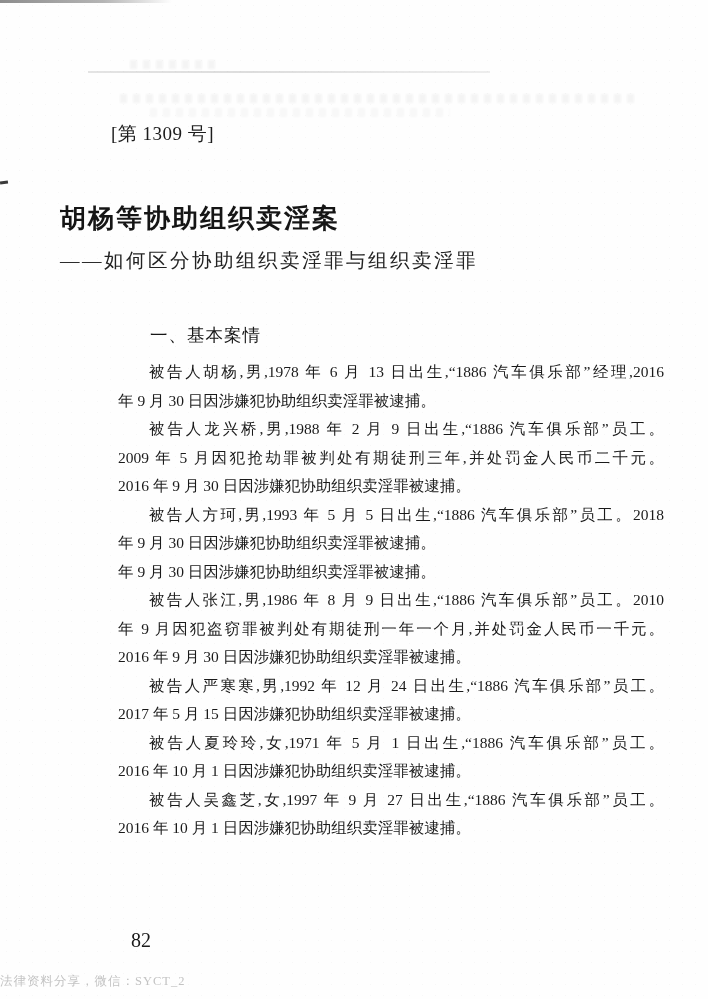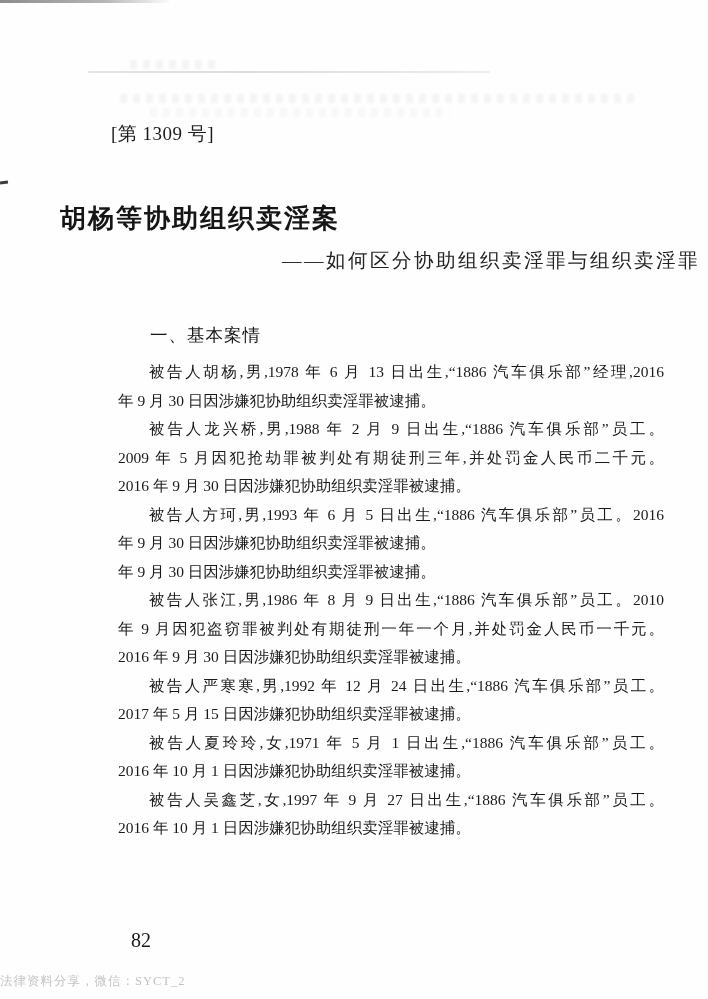--- a/index.html
+++ b/index.html
@@ -49,21 +49,21 @@
     font-size: 19px; font-weight: normal; letter-spacing: 0.5px;
     white-space: nowrap;
   }
   .title {
     position: absolute; left: 60px; top: 201px; width: 600px; margin: 0;
     font-size: 26px; font-weight: bold; letter-spacing: 2px;
     color: #151515;
   }
   .subtitle {
     position: absolute; left: 60px; top: 247px; width: 640px;
-    text-align: right;
+    text-align: left;
     font-size: 19.5px; letter-spacing: 2.5px;
     color: #222;
   }
   .section-heading {
     position: absolute; left: 150px; top: 323px;
     font-family: "Liberation Sans", "DejaVu Sans", sans-serif;
     font-size: 17.5px; font-weight: normal; letter-spacing: 1px;
     color: #161616;
   }
   .body-text {
@@ -117,21 +117,21 @@
       <div class="para">
         <div class="line indent">被告人胡杨,男,1978 年 6 月 13 日出生,“1886 汽车俱乐部”经理,2016</div>
         <div class="line last">年 9 月 30 日因涉嫌犯协助组织卖淫罪被逮捕。</div>
       </div>
       <div class="para">
         <div class="line indent">被告人龙兴桥,男,1988 年 2 月 9 日出生,“1886 汽车俱乐部”员工。</div>
         <div class="line">2009 年 5 月因犯抢劫罪被判处有期徒刑三年,并处罚金人民币二千元。</div>
         <div class="line last">2016 年 9 月 30 日因涉嫌犯协助组织卖淫罪被逮捕。</div>
       </div>
       <div class="para">
-        <div class="line indent">被告人方珂,男,1993 年 6 月 5 日出生,“1886 汽车俱乐部”员工。2016</div>
+        <div class="line indent">被告人方珂,男,1993 年 5 月 5 日出生,“1886 汽车俱乐部”员工。2018</div>
         <div class="line last">年 9 月 30 日因涉嫌犯协助组织卖淫罪被逮捕。</div>
       </div>
       <div class="para">
         <div class="line last">年 9 月 30 日因涉嫌犯协助组织卖淫罪被逮捕。</div>
       </div>
       <div class="para">
         <div class="line indent">被告人张江,男,1986 年 8 月 9 日出生,“1886 汽车俱乐部”员工。2010</div>
         <div class="line">年 9 月因犯盗窃罪被判处有期徒刑一年一个月,并处罚金人民币一千元。</div>
         <div class="line last">2016 年 9 月 30 日因涉嫌犯协助组织卖淫罪被逮捕。</div>
       </div>

